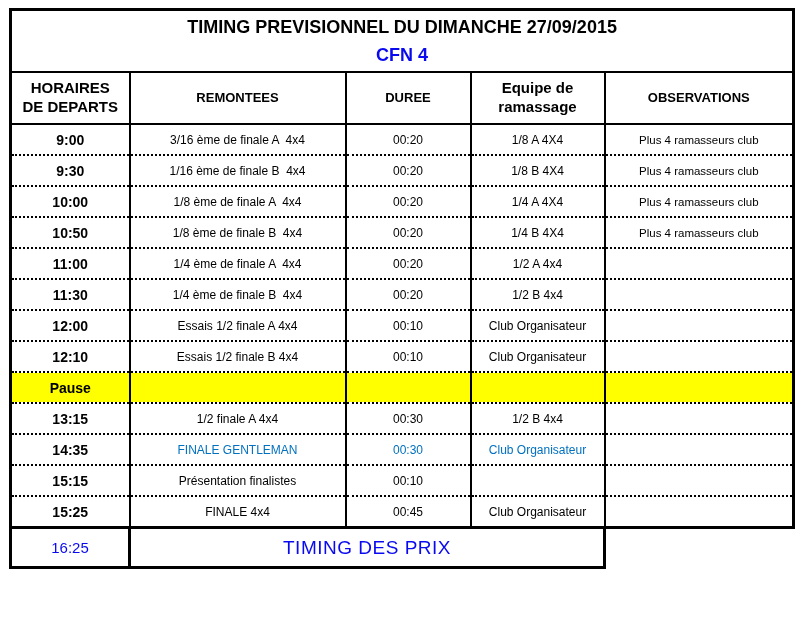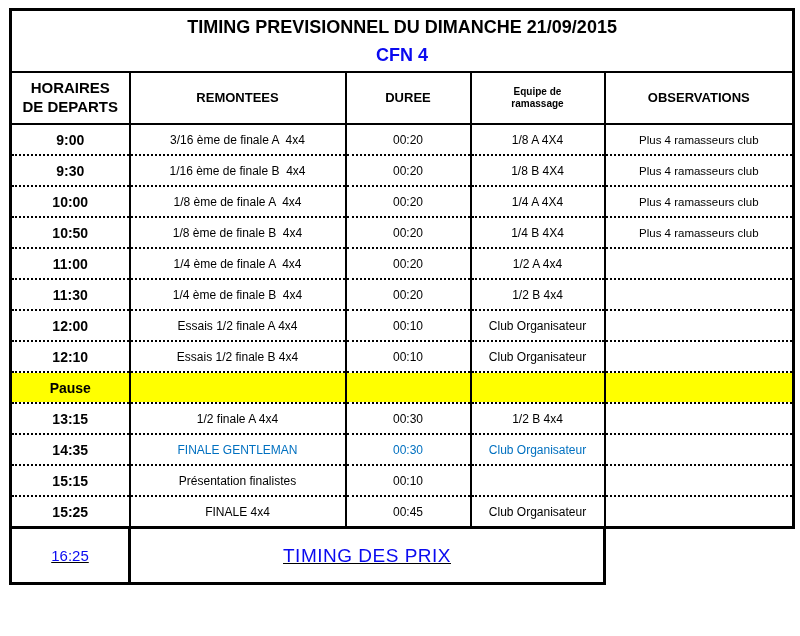--- a/index.html
+++ b/index.html
@@ -25,45 +25,44 @@
     vertical-align: middle;
     overflow: hidden;
   }
 
   .title-cell { height: 60px; }
   .title-line1 { font-size: 18px; font-weight: bold; color: #000; line-height: 1.1; margin-top: 2px; }
   .title-line2 { font-size: 18px; font-weight: bold; color: var(--subtitle-blue, #0a0af0); margin-top: 8px; }
 
   tr.header th { height: 50px; font-size: 13px; font-weight: bold; line-height: 1.25; }
   tr.header th.h-time { font-size: 15px; }
-  tr.header th.h-equipe { font-size: 10px; }
+  tr.header th.h-equipe { font-size: 15px; }
 
   tr.data td {
     height: 29px;
     border-top: 2px dotted #000;
     border-bottom: 2px dotted #000;
     font-size: 12px;
   }
   tr.data td.time { font-size: 14px; font-weight: bold; }
   tr.data td.rem { white-space: pre-wrap; }
   tr.data td.obs { font-size: 11.5px; }
 
   tr.pause td { background: var(--pause-yellow, #ffff00); }
   tr.highlight td.rem,
   tr.highlight td.dur,
   tr.highlight td.eq { color: var(--highlight-blue, #0070c0); }
 
   .final-row {
     display: flex;
     box-sizing: border-box;
     width: 597px;
-    height: 56px;
+    height: 40px;
     border: 3px solid #000;
     border-top: none;
-    text-decoration: underline;
   }
   .final-time {
     box-sizing: border-box;
     width: 119px;
     border-right: 3px solid #000;
     display: flex; align-items: center; justify-content: center;
     color: var(--final-blue, #0a0af0);
     font-size: 15px;
   }
   .final-label {
@@ -84,21 +83,21 @@
       <col style="width:119px">
         <col style="width:216px">
         <col style="width:125px">
         <col style="width:134px">
         <col style="width:189px">
     </colgroup>
 
     <tbody>
         <tr>
       <td colspan="5" class="title-cell">
-        <div class="title-line1">TIMING PREVISIONNEL DU DIMANCHE 21/09/2015</div>
+        <div class="title-line1">TIMING PREVISIONNEL DU DIMANCHE 27/09/2015</div>
         <div class="title-line2">CFN 4</div>
       </td>
     </tr>
 
     <tr class="header">
       <th class="h-time"><span>HORAIRES</span><br><span>DE DEPARTS</span></th>
       <th>REMONTEES</th>
       <th>DUREE</th>
       <th class="h-equipe"><span>Equipe de</span><br><span>ramassage</span></th>
       <th>OBSERVATIONS</th>

